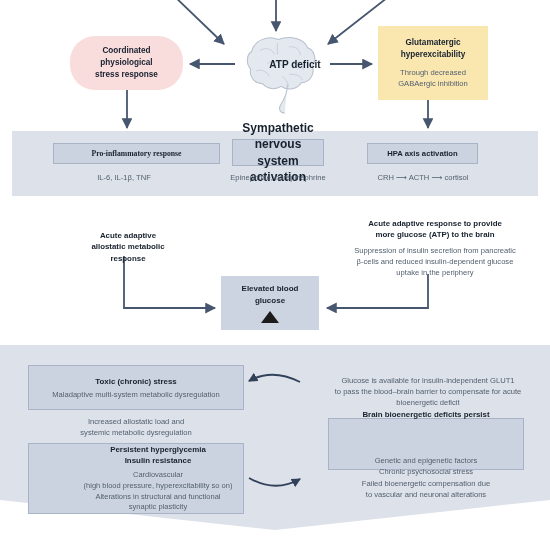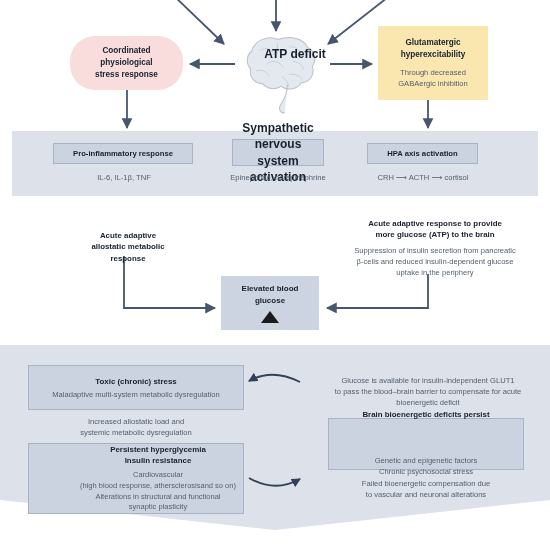--- a/index.html
+++ b/index.html
@@ -110,23 +110,23 @@
   <div class="t-bold" style="font-size:8.2px;line-height:1.45;">
     <span>Glutamatergic</span><br>
     <span>hyperexcitability</span>
   </div>
   <div class="t-reg" style="font-size:7.6px;line-height:1.45;margin-top:6px;">
     <span>Through decreased</span><br>
     <span>GABAergic inhibition</span>
   </div>
 </div>
 
-<div class="lbl t-bold" style="left:240px;top:46px;width:110px;font-size:12px;">ATP deficit</div>
-
-<div class="box box-blue" style="left:53px;top:143px;width:140px;height:21px;">
+<div class="lbl t-bold" style="left:240px;top:58px;width:110px;font-size:10px;">ATP deficit</div>
+
+<div class="box box-blue" style="left:53px;top:143px;width:167px;height:21px;font-family:Liberation Serif, serif;">
   <div class="t-bold" style="font-size:7.7px;">Pro-inflammatory response</div>
 </div>
 <div class="lbl t-reg" style="left:53px;top:173px;width:142px;font-size:7.6px;">IL-6, IL-1β, TNF</div>
 
 <div class="box box-blue" style="left:232px;top:139px;width:92px;height:27px;">
   <div class="t-bold" style="font-size:12px;line-height:1.35;">
     <span>Sympathetic nervous</span><br>
     <span>system activation</span>
   </div>
 </div>
@@ -177,21 +177,21 @@
   <span>systemic metabolic dysregulation</span>
 </div>
 
 <div class="box box-blue" style="left:28px;top:443px;width:216px;height:71px;padding-left:44px;">
   <div class="t-bold" style="font-size:7.9px;line-height:1.4;">
     <span>Persistent hyperglycemia</span><br>
     <span>Insulin resistance</span>
   </div>
   <div class="t-reg" style="font-size:7.5px;line-height:1.42;margin-top:4px;">
     <span>Cardiovascular</span><br>
-    <span>(high blood response, athersclerosisand so on)</span><br>
+    <span>(high blood pressure, hyperexcitability so on)</span><br>
     <span>Alterations in structural and functional</span><br>
     <span>synaptic plasticity</span>
   </div>
 </div>
 
 <div class="lbl t-reg" style="left:318px;top:375px;width:220px;font-size:7.6px;line-height:1.45;">
   <span>Glucose is available for insulin-independent GLUT1</span><br>
   <span>to pass the blood–brain barrier to compensate for acute</span><br>
   <span>bioenergetic deficit</span>
 </div>

